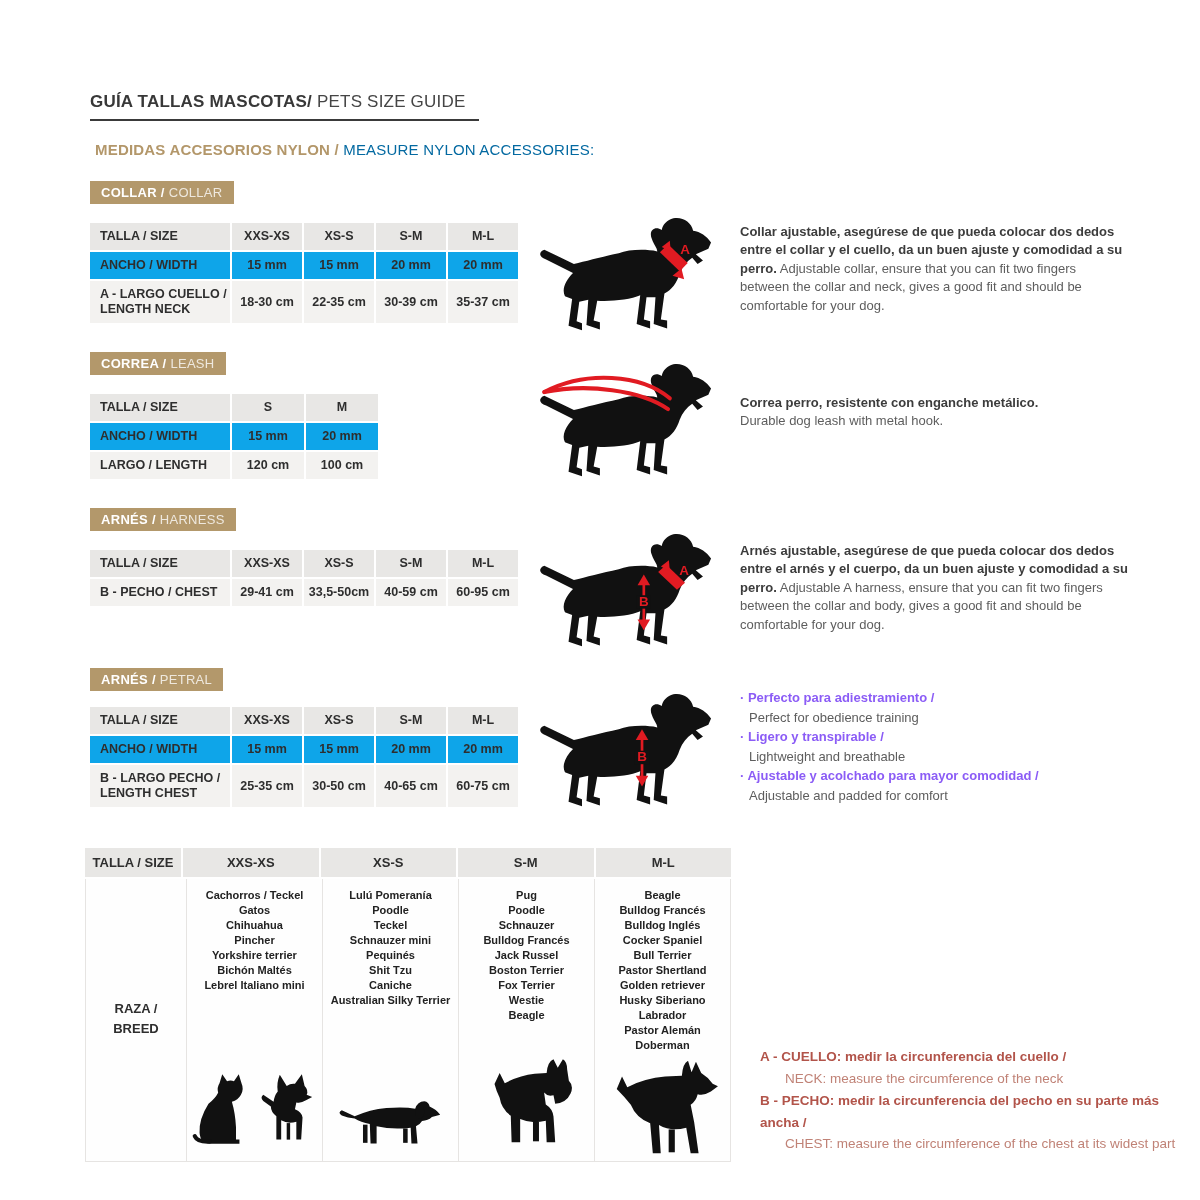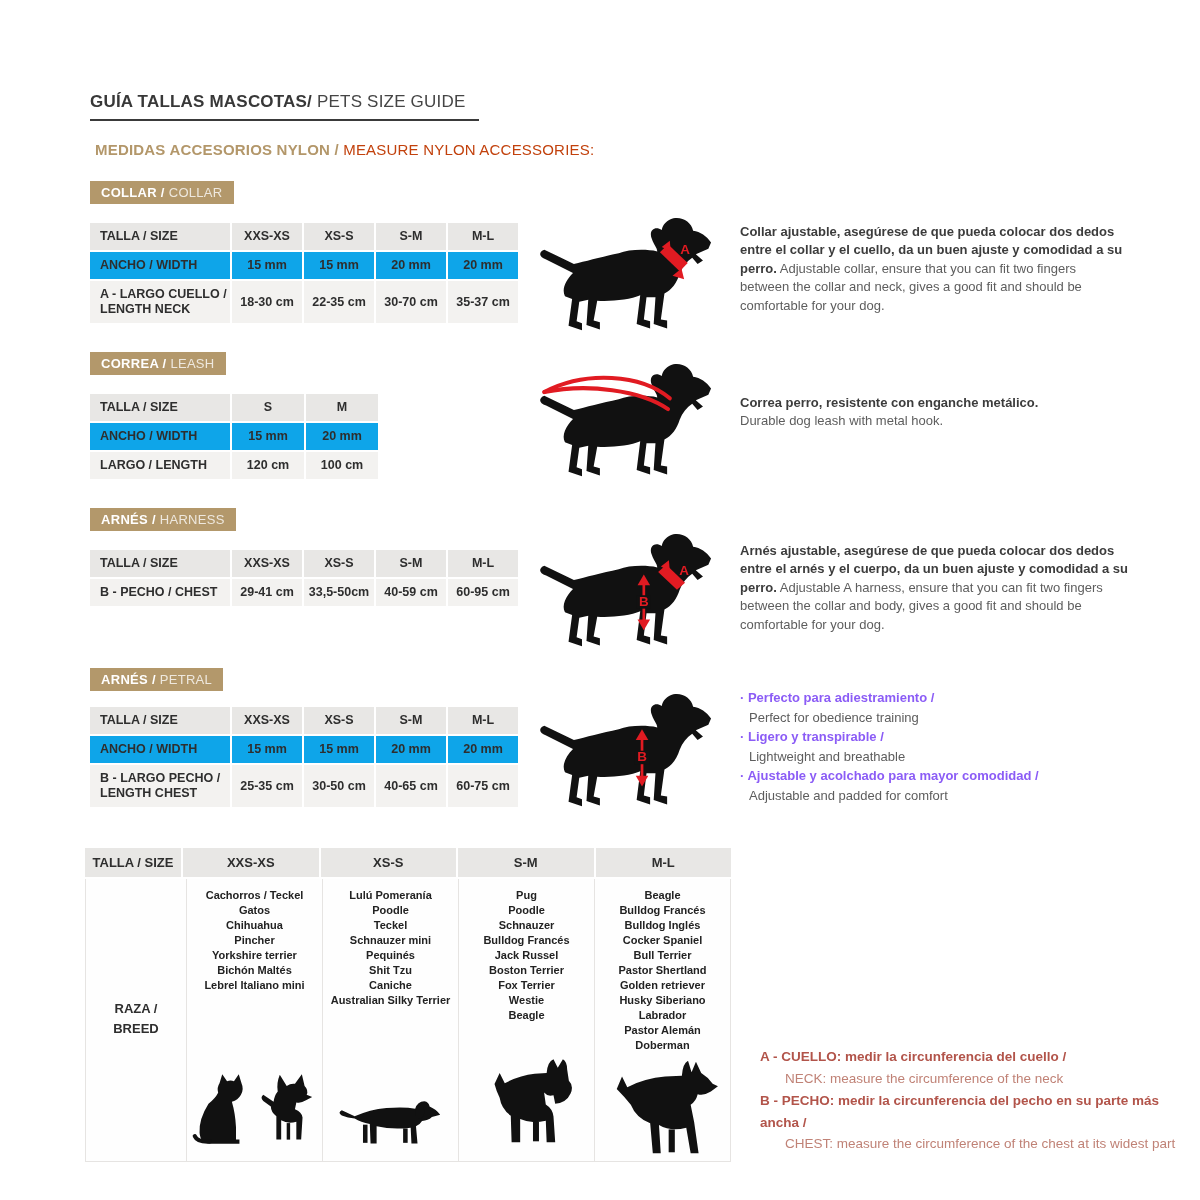--- a/index.html
+++ b/index.html
@@ -4,21 +4,21 @@
 <style>
   html,body{margin:0;padding:0;background:#fff;}
   .page{position:relative;width:1200px;height:1200px;background:#fff;overflow:hidden;
         font-family:"Liberation Sans",sans-serif;color:#333;}
 
   
   .title{position:absolute;left:90px;top:76px;font-size:17px;font-weight:bold;
          color:#383838;border-bottom:2px solid #3a3a3a;padding:0 14px 7px 0;letter-spacing:.2px;white-space:nowrap;margin-top:16px;}
   .title .en{font-weight:normal;color:#454545;}
   .subtitle{position:absolute;left:95px;top:141px;font-size:15px;font-weight:bold;color:#b3976a;letter-spacing:.2px;white-space:nowrap;}
-  .subtitle .en{font-weight:normal;color:#c2410c;}
+  .subtitle .en{font-weight:normal;color:#0369a1;}
 
   
   .chip{position:absolute;left:90px;background:#b3986b;color:#fff;font-size:13px;
         font-weight:bold;padding:4px 11px;letter-spacing:.3px;white-space:nowrap;text-align:right;}
   .chip .en{font-weight:normal;color:rgba(255,255,255,.78);}
   .chip.collar{top:181px}.chip.leash{top:352px}.chip.harness{top:508px}.chip.petral{top:668px}
 
   
   .size-table{position:absolute;left:88px;border-collapse:separate;border-spacing:2px;}
   .size-table td{background:#e8e7e5;font-size:12.5px;font-weight:bold;color:#2e2e2e;
@@ -107,21 +107,21 @@
           <td class="lbl">ANCHO / WIDTH</td>
           <td class="">15 mm</td>
           <td class="">15 mm</td>
           <td class="">20 mm</td>
           <td class="">20 mm</td>
         </tr>
         <tr class="lite">
           <td class="lbl">A - LARGO CUELLO / LENGTH NECK</td>
           <td class="">18-30 cm</td>
           <td class="">22-35 cm</td>
-          <td class="">30-70 cm</td>
+          <td class="">30-39 cm</td>
           <td class="">35-37 cm</td>
         </tr>
       </tbody>
     </table>
   <svg class="dog d1" viewBox="0 0 200 135">
     <use href="#dogbody"></use>
     <polygon points="139,45 148,36 170,57 161,66" fill="#e11b22"></polygon>
     <polygon points="141,39 150,32 151,44" fill="#e11b22"></polygon>
     <polygon points="153,71 163,63 166,75" fill="#e11b22"></polygon>
     <text class="mk" x="167" y="47">A</text>

